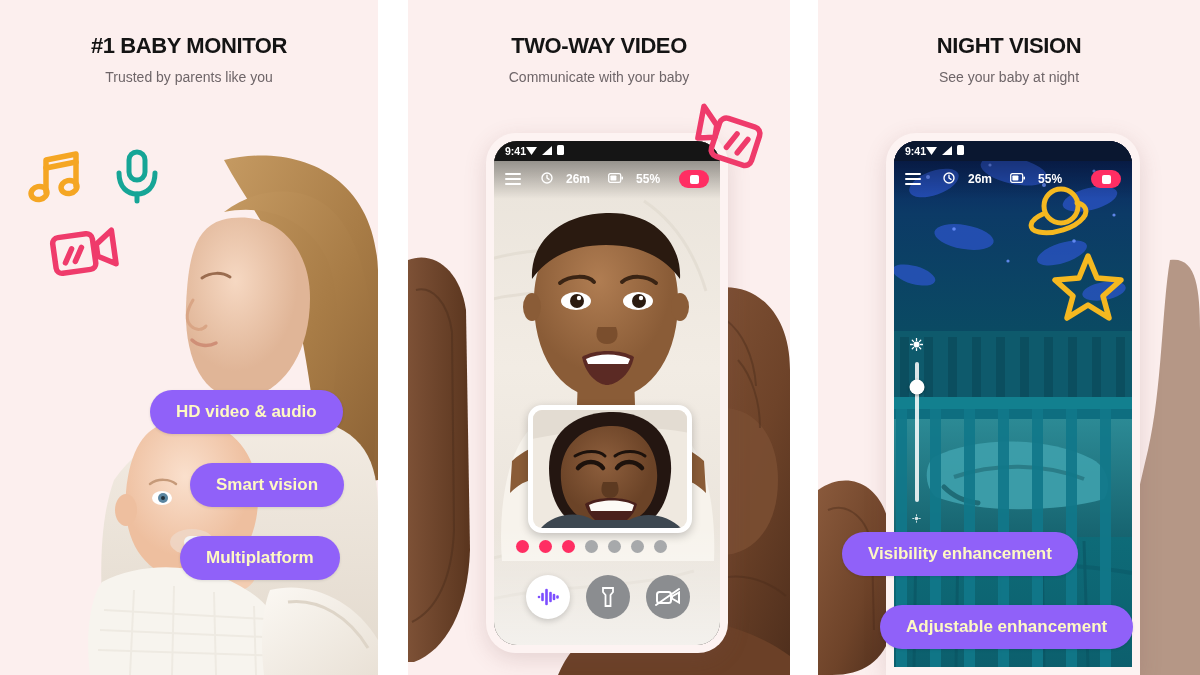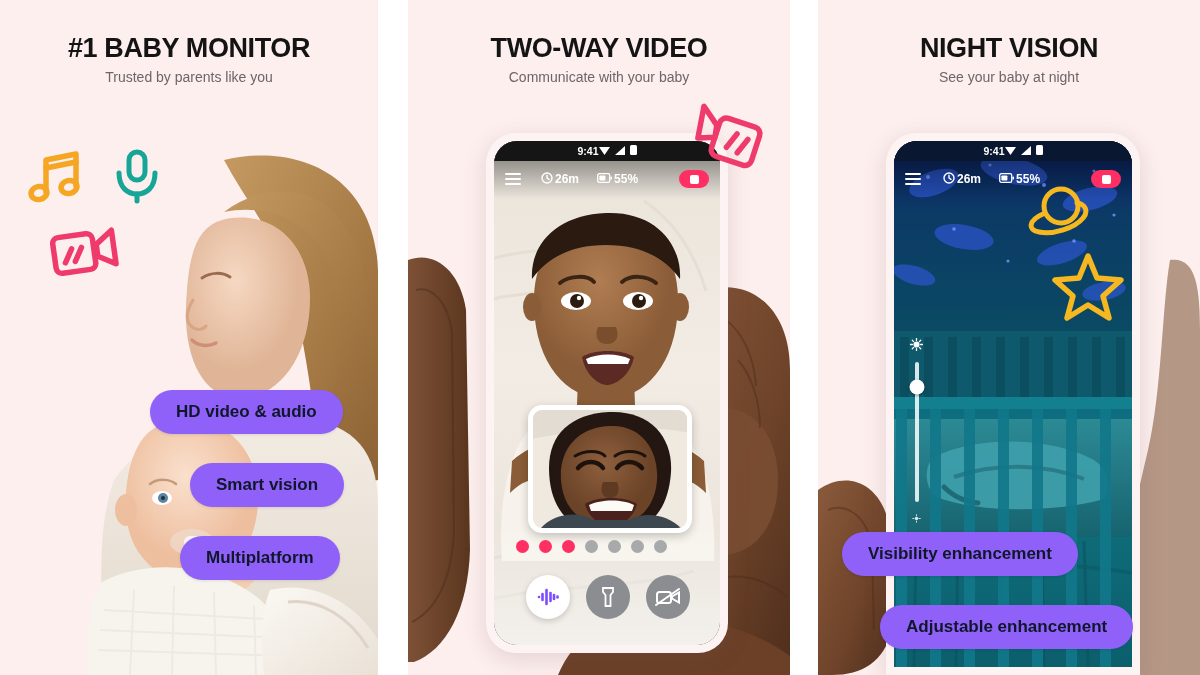--- a/index.html
+++ b/index.html
@@ -23,39 +23,39 @@
   .panel.p1 { width: 378px; }
   .gap { width: 30px; height: 675px; background: #ffffff; flex: none; }
   .panel.p2 { width: 382px; }
   .gap2 { width: 28px; height: 675px; background: #ffffff; flex: none; }
   .panel.p3 { width: 382px; }
 
   .headline {
     position: absolute; left: 0; right: 0; top: 33px;
     text-align: center;
     font-weight: 800;
-    font-size: 27px;
+    font-size: 22px;
     letter-spacing: -0.4px;
     color: #141414;
     text-transform: uppercase;
     z-index: 30;
   }
   .subhead {
     position: absolute; left: 0; right: 0; top: 69px;
     text-align: center;
     font-size: 14px;
     color: #6e6568;
     z-index: 30;
   }
 
   
   .pill {
     position: absolute;
     background: #9061f9;
-    color: #0f172a;
+    color: #fef9c3;
     font-weight: 700;
     font-size: 17px;
     border-radius: 999px;
     padding: 12px 26px;
     white-space: nowrap;
     z-index: 40;
     box-shadow: 0 1px 3px rgba(0,0,0,.10);
     line-height: 1.2;
   }
 
@@ -81,35 +81,35 @@
   }
   .screen {
     position: relative;
     width: 100%; height: 100%;
     border-radius: 23px;
     overflow: hidden;
     background: #000;
   }
   .statusbar {
     position: absolute; top:0; left:0; right:0; height: 20px;
-    display:flex; align-items:center; justify-content:center;
+    display:flex; align-items:center; justify-content:flex-start;
     padding: 0 11px;
     color:#fff; font-size: 10.5px; font-weight: 600;
     z-index: 12;
   }
   .sb-right { display:flex; align-items:center; gap:5px; }
   .appbar {
     position:absolute; top:20px; left:0; right:0; height: 36px;
     display:flex; align-items:center; z-index: 12;
     padding: 0 11px;
     color:#fff; font-size: 12px; font-weight: 600;
   }
   .hamburger { width:16px; display:flex; flex-direction:column; gap:3px; }
   .hamburger i { display:block; height:2px; background:#fff; border-radius:2px; }
-  .ab-item { display:flex; align-items:center; gap:2px; }
+  .ab-item { display:flex; align-items:center; gap:13px; }
   .rec-btn {
     width: 30px; height: 18px; border-radius: 10px; background:#ff2e63;
     display:flex; align-items:center; justify-content:center;
   }
   .rec-btn span { width:9px; height:9px; background:#fff; border-radius:2px; display:block; }
 
   
   .dots { position:absolute; display:flex; gap:10px; z-index: 14; }
   .dot { width: 13px; height: 13px; border-radius: 50%; }
   .dot.on { background:#ff2e63; }

